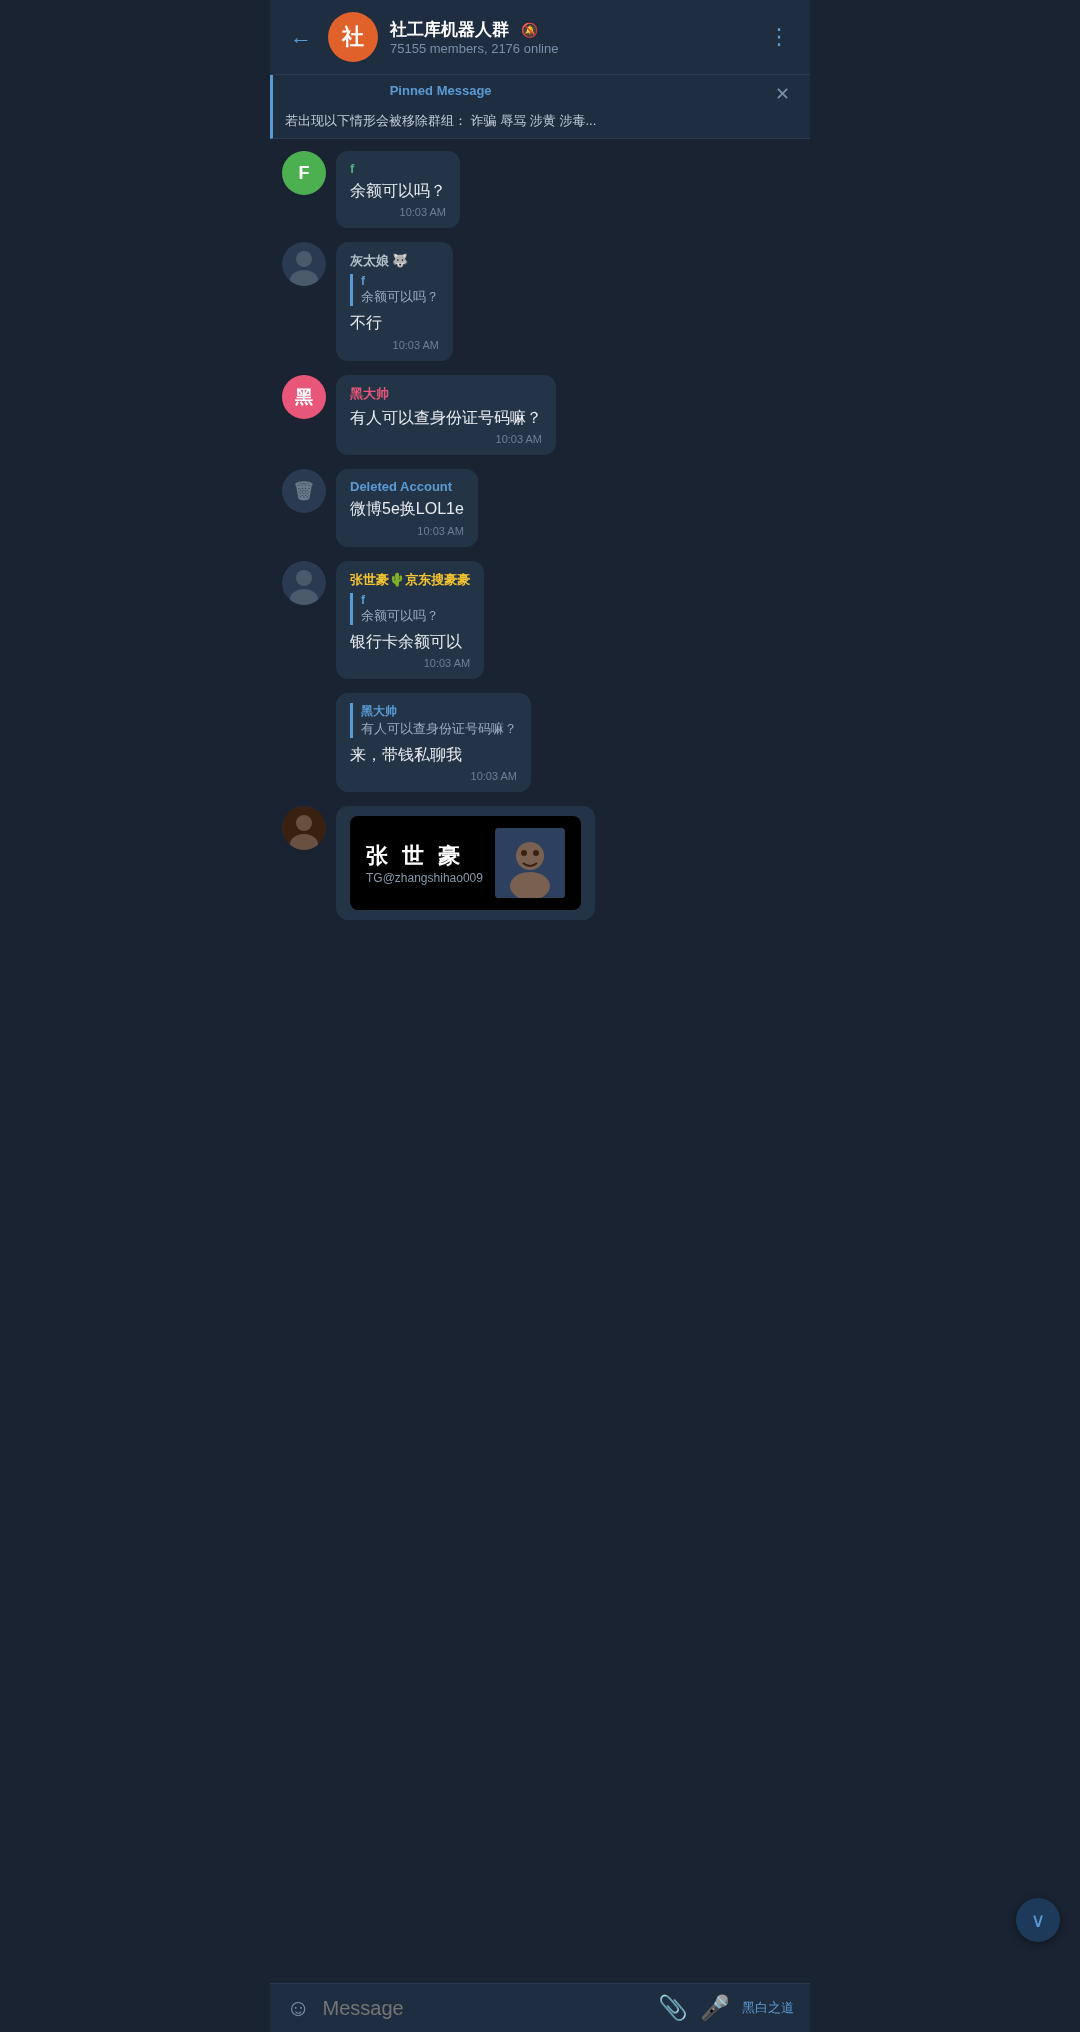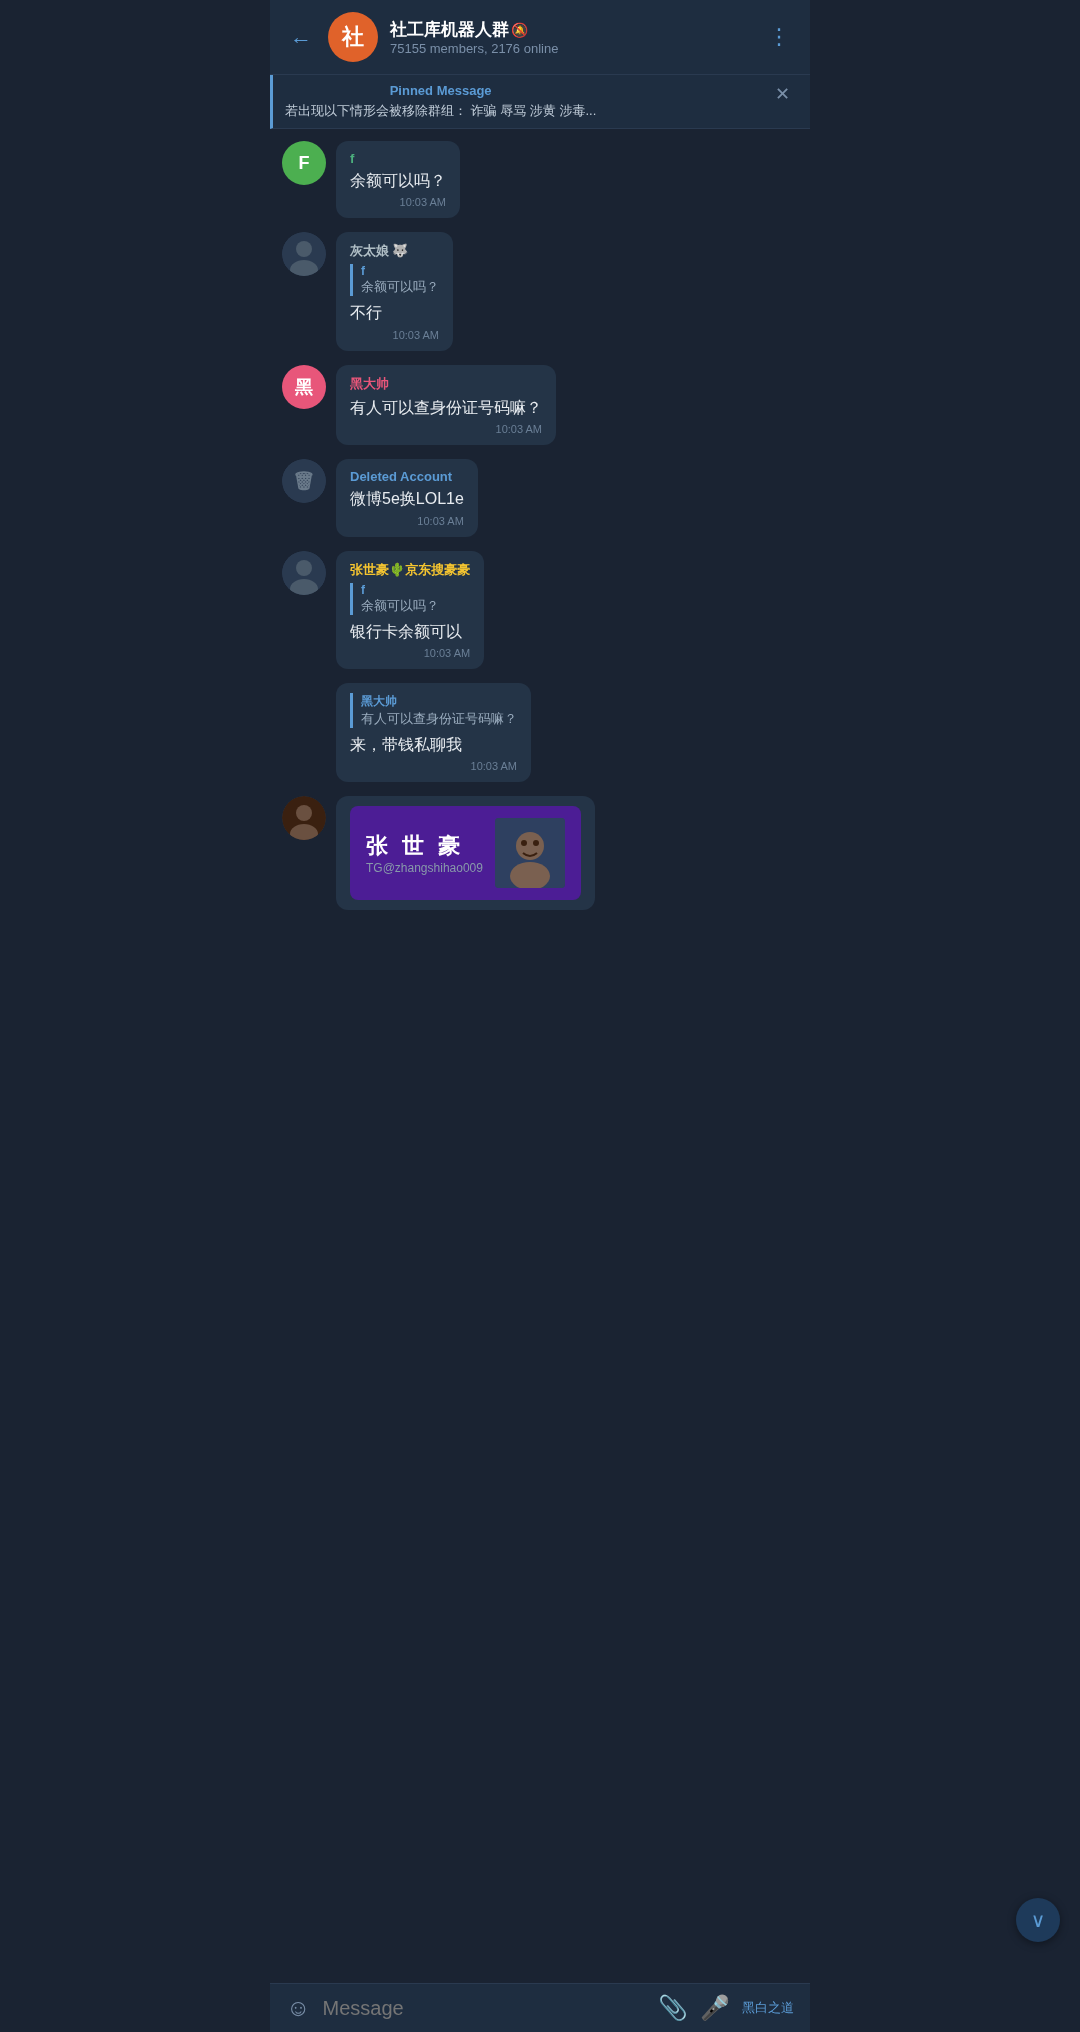--- a/index.html
+++ b/index.html
@@ -44,21 +44,21 @@
     }
     .header-info {
       flex: 1;
     }
     .header-title {
       font-size: 17px;
       font-weight: 600;
       color: #fff;
       display: flex;
       align-items: center;
-      gap: 2px;
+      gap: 12px;
     }
     .mute-icon {
       color: #8899aa;
       font-size: 14px;
     }
     .header-subtitle {
       font-size: 13px;
       color: #7a8fa8;
       margin-top: 0;
     }
@@ -81,21 +81,21 @@
     .pinned-content {}
     .pinned-label {
       font-size: 13px;
       font-weight: 600;
       color: #5b9bd5;
       text-align: center;
     }
     .pinned-text {
       font-size: 13px;
       color: #c0ccd8;
-      margin-top: 4px;
+      margin-top: 14px;
     }
     .pinned-close {
       color: #7a8fa8;
       font-size: 18px;
       cursor: pointer;
       padding: 0 4px;
     }
     
     .chat-area {
       padding: 12px 12px 80px;
@@ -236,21 +236,21 @@
       font-weight: 500;
     }
     
     .sticker-bubble {
       background: #243447;
       border-radius: 12px;
       padding: 10px 14px;
       max-width: 340px;
     }
     .sticker-inner {
-      background: #4c1d95;
+      background: #000000;
       border-radius: 8px;
       padding: 12px 16px;
       display: flex;
       align-items: center;
       gap: 12px;
     }
     .sticker-text-big {
       font-size: 22px;
       font-weight: bold;
       color: #fff;

